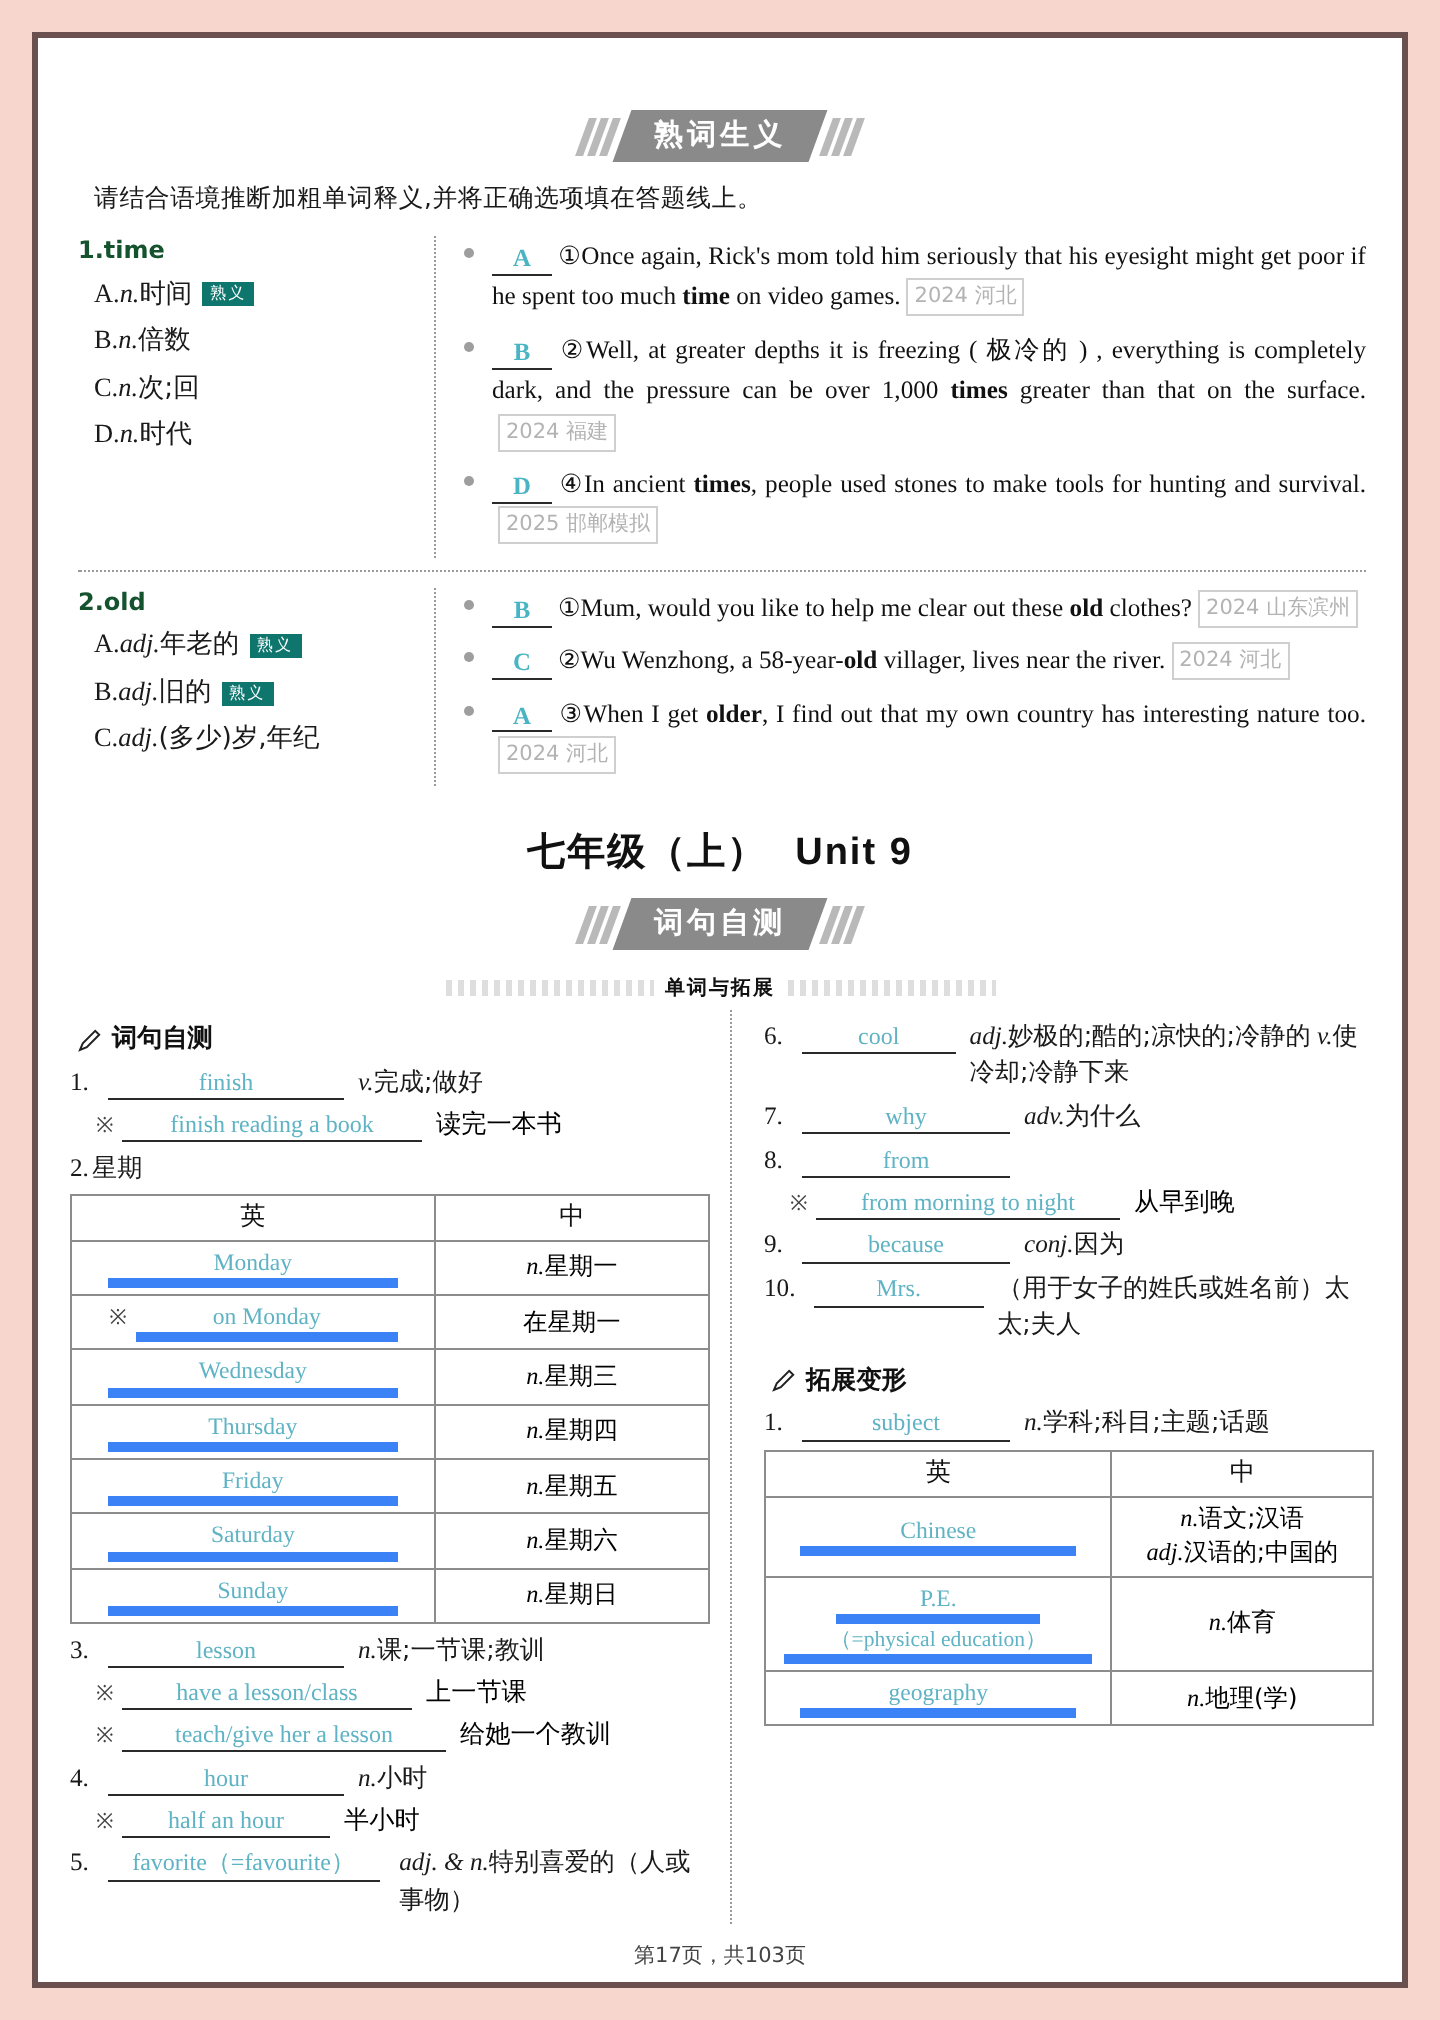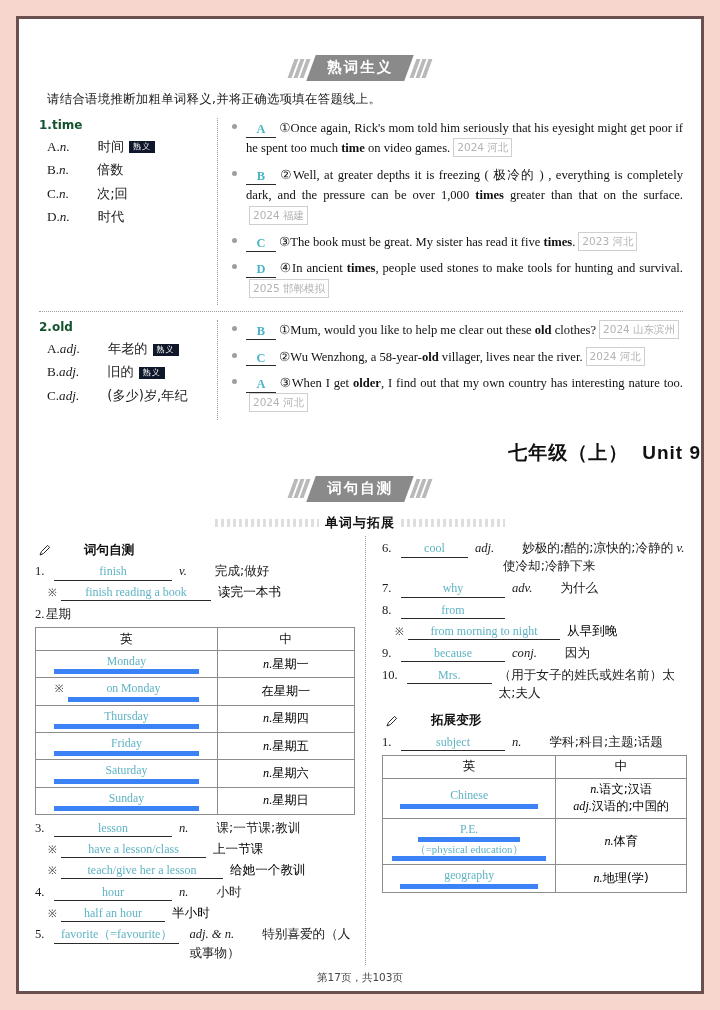--- a/index.html
+++ b/index.html
@@ -46,21 +46,21 @@
     font-family: "DejaVu Sans", sans-serif;
     font-weight: bold;
     font-size: 14.5px;
     letter-spacing: 2px;
     padding: 3px 16px 4px;
     transform: skewX(-20deg);
   }
   .banner-box span { display: inline-block; transform: skewX(20deg); }
 
   
-  .cn { font-family: "DejaVu Sans", sans-serif; margin-left: 28px; }
+  .cn { font-family: "DejaVu Sans", sans-serif; }
   .instruction {
     font-family: "DejaVu Sans", sans-serif;
     font-size: 12.4px;
     color: #1a1a1a;
     padding: 10px 0 6px 28px;
     letter-spacing: .3px;
   }
 
   
   .sec1 {
@@ -80,21 +80,21 @@
     color: #14532d; margin-bottom: 2px;
   }
   .opt {
     font-size: 13.2px; color: #1a1a1a;
     margin: 5.5px 0 5.5px 8px;
     white-space: nowrap;
   }
   .opt i { font-style: italic; }
   .badge {
     display: inline-block;
-    background: #0f172a;
+    background: #0f766e;
     color: #ffffff;
     font-family: "DejaVu Sans", sans-serif;
     font-size: 8px;
     padding: 1px 4px;
     vertical-align: middle;
     margin-left: 5px;
     letter-spacing: 1px;
     line-height: 1.25;
   }
 
@@ -143,21 +143,21 @@
   }
   b.kw { font-weight: bold; }
 
   .hdivider {
     border-top: 1px dotted #9a9a9a;
     margin: 6px 18px 0 20px;
   }
 
   
   .unit-title {
-    text-align: right;
+    text-align: center;
     margin-top: 20px;
     font-family: "DejaVu Sans", sans-serif;
     font-weight: bold;
     font-size: 19px;
     color: #111;
     letter-spacing: 1px;
   }
   .unit-title .en { font-family: "Liberation Sans", sans-serif; margin-left: 14px; }
 
   
@@ -165,21 +165,21 @@
     display: flex; align-items: center; justify-content: center;
     margin: 12px 0 4px;
     gap: 6px;
   }
   .subhdr .hatch {
     height: 8px; width: 104px;
     background: repeating-linear-gradient(90deg,#dedede 0 3px,#ffffff 3px 6px);
   }
   .subhdr .txt {
     font-family: "DejaVu Sans", sans-serif;
-    font-weight: bold; font-size: 13px; color: #111;
+    font-weight: bold; font-size: 10px; color: #111;
     letter-spacing: 1px;
   }
 
   
   .body2 { display: flex; padding: 0 14px 0 16px; }
   .body2 .c-l { width: 330px; padding-right: 10px; }
   .body2 .c-r { flex: 1; padding-left: 16px; }
 
   .grp-head {
     font-family: "DejaVu Sans", sans-serif;
@@ -304,26 +304,20 @@
       </div>
       <div class="qrow">
         <div class="bullet"></div>
         <div class="qbody">
           <span class="ansline">B</span><span>②</span><span>Well, at greater depths it is freezing ( 极冷的 ) , everything is completely dark, and the pressure can be over 1,000 </span><b class="kw">times</b><span> greater than that on the surface.</span><span class="src cn">2024 福建</span>
         </div>
       </div>
       <div class="qrow">
         <div class="bullet"></div>
         <div class="qbody">
-          <span class="ansline">C</span><span>③</span><span>The book must be great. My sister has read it five </span><b class="kw">times</b><span>.</span><span class="src cn">2023 河北</span>
-        </div>
-      </div>
-      <div class="qrow">
-        <div class="bullet"></div>
-        <div class="qbody">
           <span class="ansline">D</span><span>④</span><span>In ancient </span><b class="kw">times</b><span>, people used stones to make tools for hunting and survival.</span><span class="src cn">2025 邯郸模拟</span>
         </div>
       </div>
     </div>
   </div>
 
   <div class="hdivider"></div>
 
   <div class="sec1" style="padding-top:8px;">
     <div class="col-l">
@@ -422,20 +416,24 @@
         <tr>
           <td class="en-cell">
                   <div class="cellrow-star">
                     <span class="star">※</span>
                     <span class="cellblank" style="min-width:78%;">on Monday</span>
                   </div>
                 </td>
           <td class="cn-cell"><span>在星期一</span></td>
         </tr>
         <tr>
+          <td class="en-cell"><span class="cellblank">Wednesday</span></td>
+          <td class="cn-cell"><i>n.</i><span>星期三</span></td>
+        </tr>
+        <tr>
           <td class="en-cell"><span class="cellblank">Thursday</span></td>
           <td class="cn-cell"><i>n.</i><span>星期四</span></td>
         </tr>
         <tr>
           <td class="en-cell"><span class="cellblank">Friday</span></td>
           <td class="cn-cell"><i>n.</i><span>星期五</span></td>
         </tr>
         <tr>
           <td class="en-cell"><span class="cellblank">Saturday</span></td>
           <td class="cn-cell"><i>n.</i><span>星期六</span></td>

